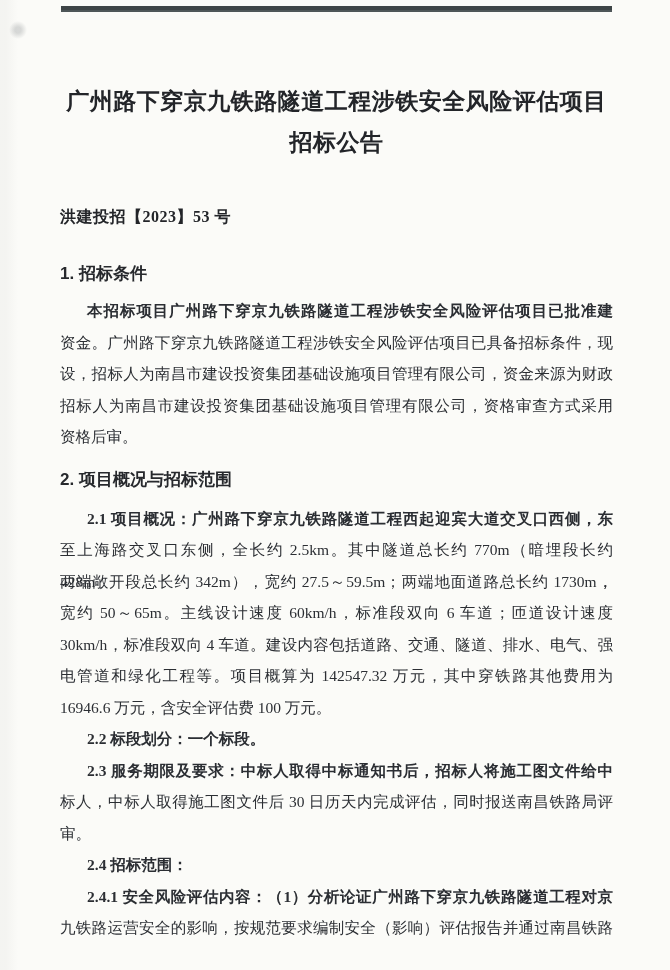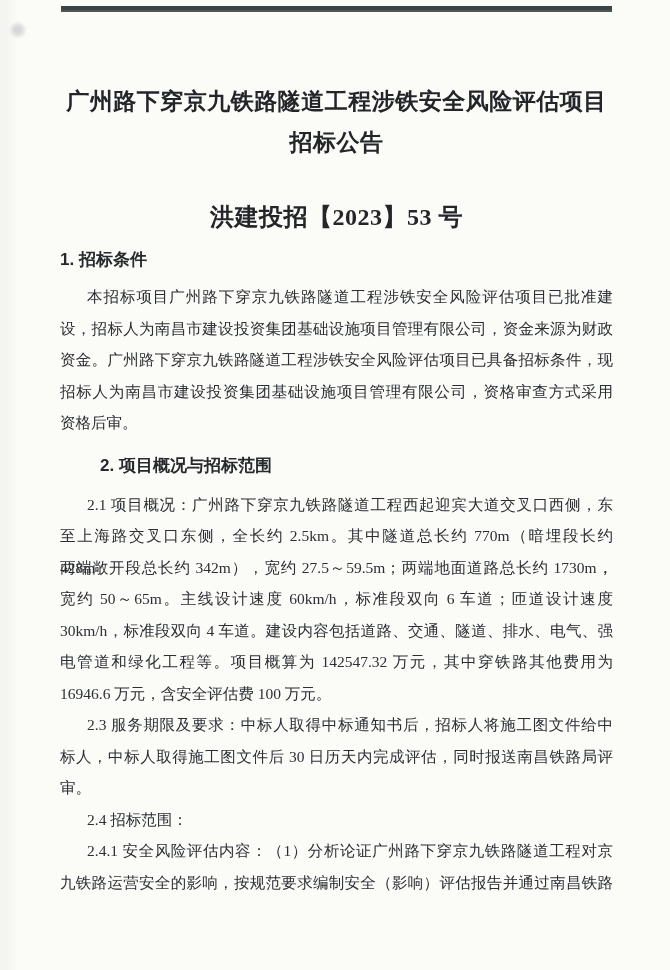--- a/index.html
+++ b/index.html
@@ -40,52 +40,51 @@
     margin-top: 68px;
     text-align: center;
     font-weight: bold;
     font-size: 23px;
     line-height: 41px;
     letter-spacing: .5px;
     color: #232529;
   }
   .doc-number {
     margin-top: 40px;
-    text-align: center;
     font-weight: bold;
-    font-size: 24px;
+    font-size: 16px;
     line-height: 28px;
     letter-spacing: .5px;
     color: #232529;
   }
   .sec-heading {
     font-family: "Liberation Sans", "DejaVu Sans", sans-serif;
     font-weight: bold;
     font-size: 17px;
     line-height: 22px;
     color: #27292d;
   }
-  .sec-heading.s1 { margin-top: 18px; }
-  .sec-heading.s2 { margin-top: 16px; margin-left: 40px; }
+  .sec-heading.s1 { margin-top: 32px; }
+  .sec-heading.s2 { margin-top: 16px; }
   .para { margin-top: 10px; }
   .para.tight { margin-top: 0; }
   .sec2-first { margin-top: 12px; }
   .bl {
     font-size: 15.5px;
     line-height: 31.5px;
     height: 31.5px;
     white-space: nowrap;
     color: #2b2e33;
   }
   .bl.j {
     white-space: normal;
     text-align: justify;
     text-align-last: justify;
   }
-  .bl.ind { padding-left: 27px; }
+  .bl.ind { padding-left: 27px; font-weight: bold; }
 </style>
 </head>
 <body>
 
 <div class="page">
 
   <div class="top-rule"></div>
 
   <div class="content">
 
@@ -93,38 +92,41 @@
       <div>广州路下穿京九铁路隧道工程涉铁安全风险评估项目</div>
       <div>招标公告</div>
     </div>
 
     <div class="doc-number">洪建投招【2023】53 号</div>
 
     <div class="sec-heading s1">1. 招标条件</div>
 
     <div class="para">
       <div class="bl j ind">本招标项目广州路下穿京九铁路隧道工程涉铁安全风险评估项目已批准建</div>
+      <div class="bl j">资金。广州路下穿京九铁路隧道工程涉铁安全风险评估项目已具备招标条件，现</div>
       <div class="bl j">设，招标人为南昌市建设投资集团基础设施项目管理有限公司，资金来源为财政</div>
-      <div class="bl j">资金。广州路下穿京九铁路隧道工程涉铁安全风险评估项目已具备招标条件，现</div>
       <div class="bl j">招标人为南昌市建设投资集团基础设施项目管理有限公司，资格审查方式采用</div>
       <div class="bl">资格后审。</div>
     </div>
 
     <div class="sec-heading s2">2. 项目概况与招标范围</div>
 
     <div class="para sec2-first">
       <div class="bl j ind">2.1 项目概况：广州路下穿京九铁路隧道工程西起迎宾大道交叉口西侧，东</div>
       <div class="bl j">至上海路交叉口东侧，全长约 2.5km。其中隧道总长约 770m（暗埋段长约 428m，</div>
       <div class="bl j">两端敞开段总长约 342m），宽约 27.5～59.5m；两端地面道路总长约 1730m，</div>
       <div class="bl j">宽约 50～65m。主线设计速度 60km/h，标准段双向 6 车道；匝道设计速度</div>
       <div class="bl j">30km/h，标准段双向 4 车道。建设内容包括道路、交通、隧道、排水、电气、强</div>
       <div class="bl j">电管道和绿化工程等。项目概算为 142547.32 万元，其中穿铁路其他费用为</div>
       <div class="bl">16946.6 万元，含安全评估费 100 万元。</div>
     </div>
 
+    <div class="para tight">
+      <div class="bl ind">2.2 标段划分：一个标段。</div>
+    </div>
 
     <div class="para tight">
       <div class="bl j ind">2.3 服务期限及要求：中标人取得中标通知书后，招标人将施工图文件给中</div>
       <div class="bl j">标人，中标人取得施工图文件后 30 日历天内完成评估，同时报送南昌铁路局评</div>
       <div class="bl">审。</div>
     </div>
 
     <div class="para tight">
       <div class="bl ind">2.4 招标范围：</div>
     </div>

